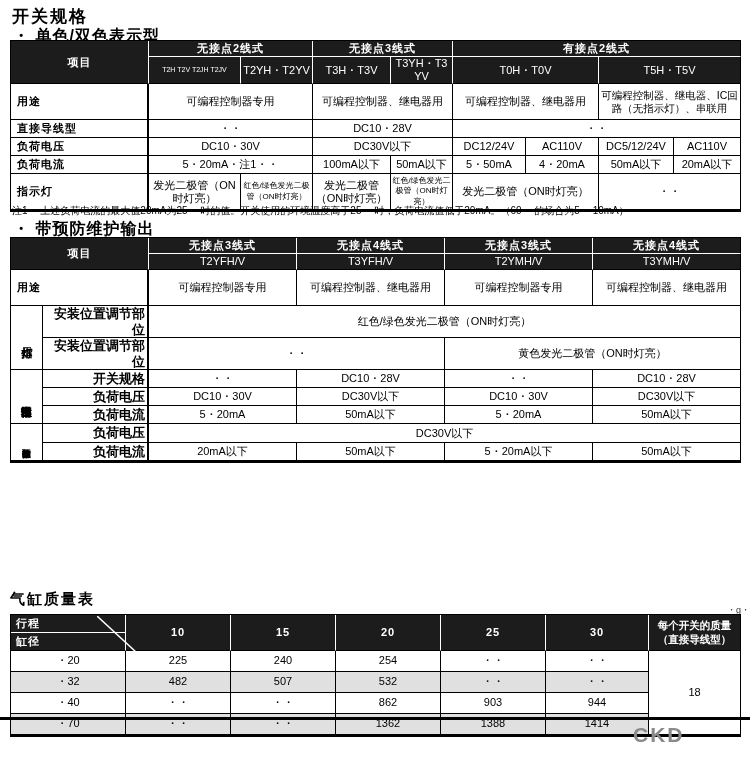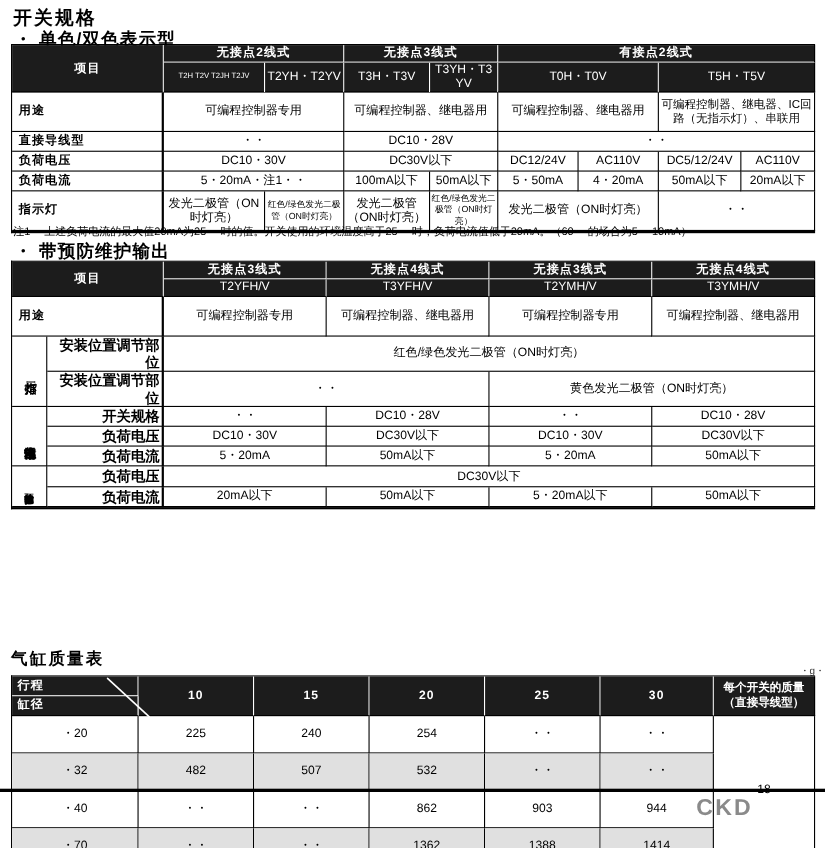--- a/index.html
+++ b/index.html
@@ -39,21 +39,21 @@
   .smr{font-size:8px;line-height:1.35;padding:0 1px;}
   .sm2{font-size:10.5px;}
   .vert{writing-mode:vertical-rl;text-orientation:upright;margin:0 auto;font-weight:bold;}
   .v1{font-size:11px;height:44px;line-height:15px;}
   .v2{font-size:11px;height:42px;line-height:14px;}
   .v3{font-size:8.5px;height:36px;line-height:11px;}
   .r16{height:16px;}
   .r18{height:18px;}
   .r20{height:20px;}
   .r36{height:36px;}
-  .r17{height:34px;}
+  .r17{height:21px;}
   .alt td{background:var(--row_shade,#e0e0e0);}
   .corner{text-align:left;padding-left:5px;font-weight:bold;letter-spacing:1px;}
   .diag{position:absolute;left:86px;top:1px;z-index:5;pointer-events:none;}
   .lastcolhead{font-size:10.5px;line-height:1.25;font-weight:bold;letter-spacing:0;}
 </style>
 </head>
 <body>
 
 <div>
 

